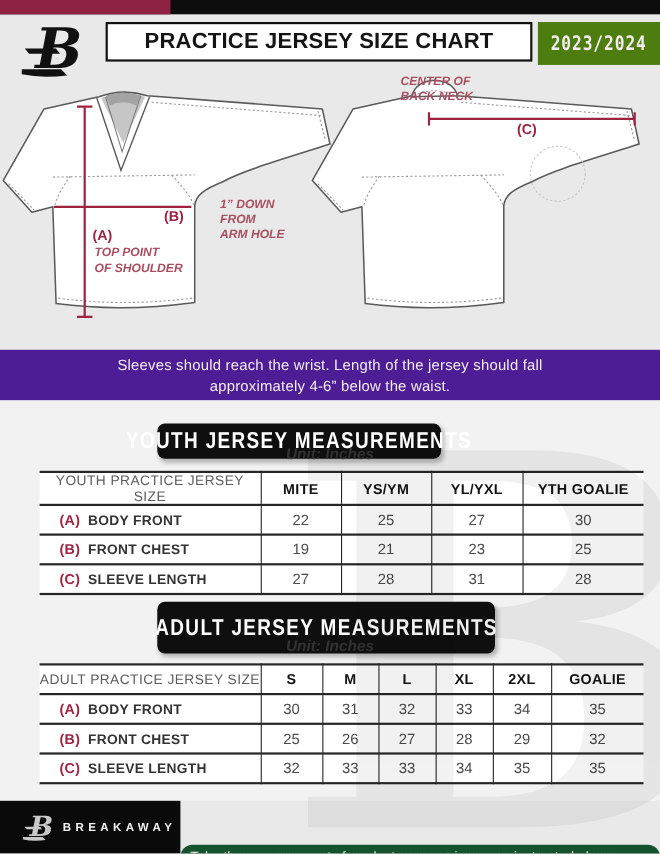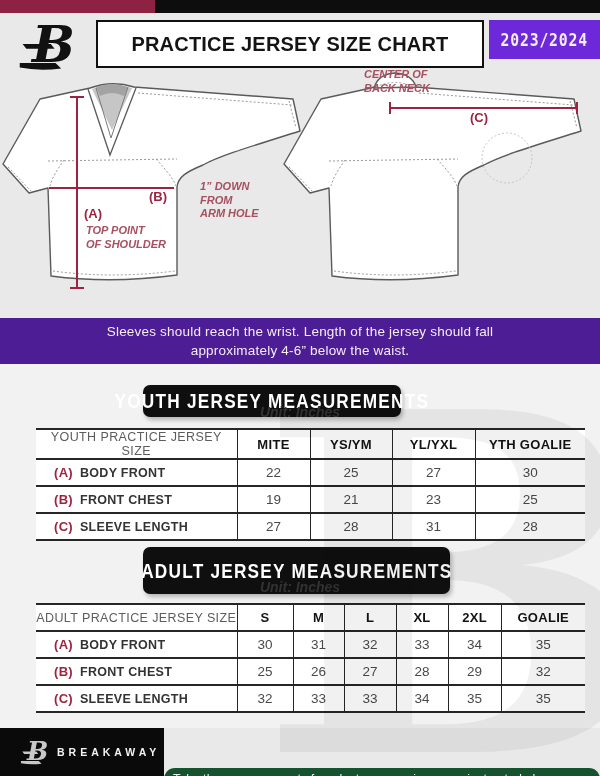--- a/index.html
+++ b/index.html
@@ -5,24 +5,24 @@
   html,body{margin:0;padding:0;}
   body{font-family:"Liberation Sans",sans-serif;background:#cfcfcf;}
   .page{position:relative;width:600px;height:776px;background:#e9e9e9;overflow:hidden;margin:0 auto;}
 
   
   .strip{position:absolute;top:0;left:0;width:600px;height:13px;background:#0d0d0d;}
   .strip-maroon{position:absolute;top:0;left:0;width:155px;height:13px;background:#8e2242;}
 
   
   .logo{position:absolute;top:13px;left:17px;width:62px;height:64px;}
-  .title-box{position:absolute;top:20px;left:96px;width:388px;height:48px;background:#fff;border:2px solid #101010;
+  .title-box{position:absolute;top:20px;left:96px;width:388px;height:36px;background:#fff;border:2px solid #101010;
              box-sizing:border-box;display:flex;align-items:center;justify-content:center;}
   .title-box span{font-size:20px;font-weight:700;color:#141414;letter-spacing:.2px;white-space:nowrap;}
-  .season-box{position:absolute;top:20px;left:489px;width:111px;height:39px;background:#6d28d9;
+  .season-box{position:absolute;top:20px;left:489px;width:111px;height:39px;background:#4d7c0f;
               display:flex;align-items:center;justify-content:center;}
   .season-box span{font-family:"DejaVu Sans Mono",monospace;display:inline-block;transform:scaleX(.82);
                    font-size:18px;font-weight:700;color:#f6edf0;letter-spacing:1px;white-space:nowrap;}
 
   
   .diagram{position:absolute;top:64px;left:0;width:600px;height:254px;}
   .diagram svg{position:absolute;top:0;left:0;}
   .anno{position:absolute;color:#a85062;font-style:italic;font-size:11px;line-height:13.5px;white-space:pre-line;font-weight:600;}
   .anno-key{position:absolute;color:#9c2440;font-weight:800;font-size:13px;font-style:normal;}
 

